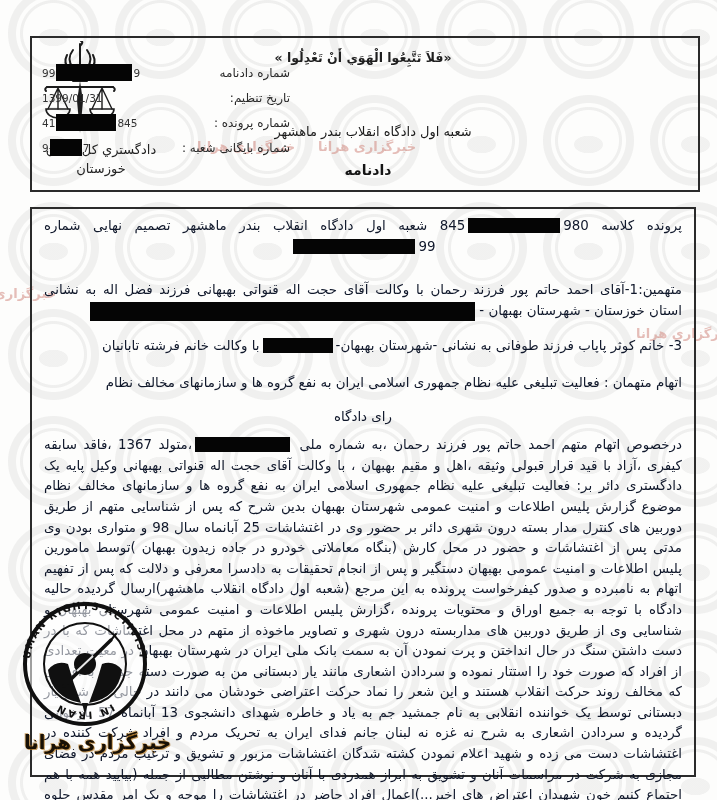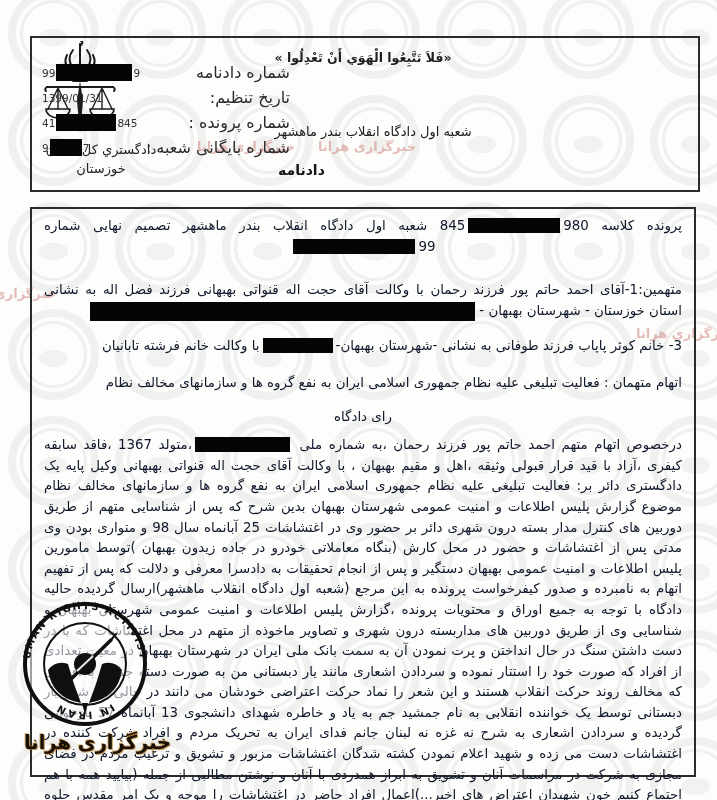--- a/index.html
+++ b/index.html
@@ -12,24 +12,24 @@
       radial-gradient(ellipse 30px 18px, rgba(60,60,60,0.06) 14px, rgba(60,60,60,0) 15px);
     background-size:107px 107px,107px 107px;
     background-position:0px -20px,0px -16px;}
   .wm-text{position:absolute;font-size:13px;font-weight:bold;color:rgba(205,125,115,0.5);white-space:nowrap;pointer-events:none;}
   .hdr{position:absolute;left:30px;top:36px;width:666px;height:152px;border:2px solid #2b2b2b;background:transparent;}
   .bodybox{position:absolute;left:30px;top:207px;width:666px;height:570px;border:2px solid #2b2b2b;background:transparent;box-sizing:border-box;padding:7px 12px;font-size:13.4px;line-height:20.6px;color:#0f172a;}
   .emblem{position:absolute;left:8px;top:3px;width:80px;height:94px;}
   .org{position:absolute;left:4px;top:102px;width:130px;text-align:center;font-size:13px;line-height:19px;color:#242424;}
   .verse{position:absolute;right:185px;top:12px;width:300px;text-align:center;font-size:12.5px;font-weight:bold;color:#1f1f1f;}
   .court{position:absolute;right:160px;top:86px;width:330px;text-align:center;font-size:13px;font-weight:normal;color:#1a1a1a;}
-  .doctype{position:absolute;right:240px;top:124px;width:180px;text-align:left;font-size:14px;font-weight:bold;color:#151515;}
+  .doctype{position:absolute;right:240px;top:124px;width:180px;text-align:center;font-size:14px;font-weight:bold;color:#151515;}
   .fields{position:absolute;right:408px;top:22px;width:248px;}
   .frow{display:flex;justify-content:space-between;align-items:center;height:25px;direction:rtl;}
-  .flabel{font-size:16px;color:#2a2a2a;text-align:right;}
+  .flabel{font-size:12px;color:#2a2a2a;text-align:right;}
   .fval{direction:ltr;unicode-bidi:embed;font-size:10.5px;color:#333;display:flex;align-items:center;gap:1px;}
   .redact{display:inline-block;background:#050505;vertical-align:middle;}
   .r-f{height:17px;}
   .line{white-space:nowrap;}
   .stretch{text-align:justify;text-align-last:justify;}
   .center{text-align:center;white-space:nowrap;}
   .just{text-align:justify;}
   .r-inline{height:15px;vertical-align:-3px;margin:0 3px;}
   .r-addr{height:19px;vertical-align:-6px;margin-right:4px;}
   .stamp{position:absolute;left:14px;top:598px;width:142px;height:142px;}

